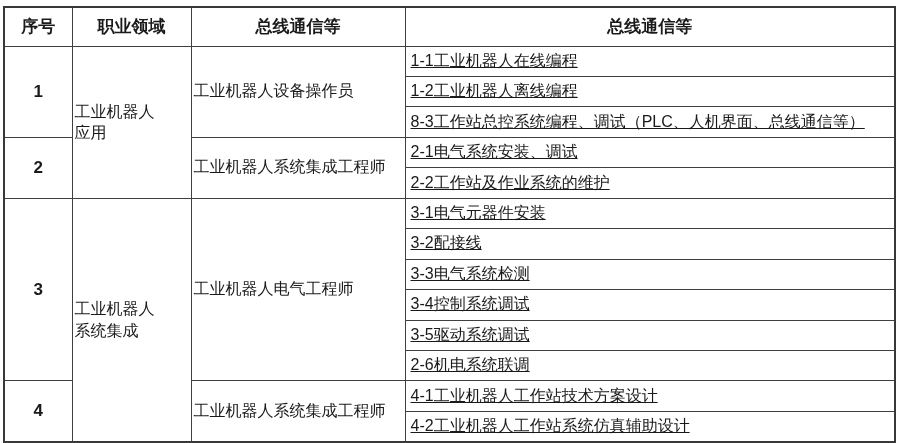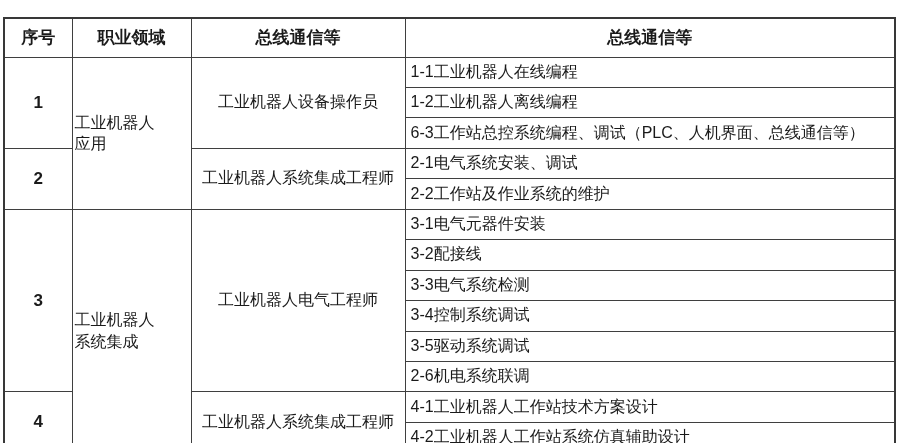--- a/index.html
+++ b/index.html
@@ -6,21 +6,21 @@
   html, body { margin: 0; padding: 0; }
   body {
     width: 900px;
     height: 443px;
     background: #ffffff;
     font-family: "Liberation Sans", sans-serif;
   }
   .page {
     width: 900px;
     height: 360px;
-    padding: 17px 6px 3px 3px;
+    padding: 6px 6px 3px 3px;
   }
   table.occupation-table {
     border-collapse: collapse;
     table-layout: fixed;
     width: 891px;
     height: 437px;
     color: #1a1a1a;
   }
   table.occupation-table,
   table.occupation-table th,
@@ -37,36 +37,37 @@
     vertical-align: middle;
     height: 39px;
     padding: 2px;
   }
   td {
     font-size: 16px;
     vertical-align: middle;
     padding: 2px;
   }
   tbody tr { height: 30px; }
-  td.cell-center { text-align: center; }
+  td.cell-center { text-align: left; }
   td.cell-num {
     text-align: center;
     font-weight: bold;
     font-size: 17px;
   }
   td.cell-field {
     text-align: left;
     white-space: pre-line;
     line-height: 1.35;
   }
   td.cell-task {
     text-align: left;
     padding: 2px 4px 2px 5px;
     white-space: nowrap;
     overflow: hidden;
+    text-decoration: underline;
   }
 </style>
 </head>
 <body>
 
 <div class="page">
   <table class="occupation-table">
     <colgroup>
       <col style="width:68px">
       <col style="width:119px">
@@ -86,21 +87,21 @@
         <td class="cell-num" rowspan="3">1</td>
         <td class="cell-field" rowspan="5">工业机器人
 应用</td>
         <td class="cell-center" rowspan="3">工业机器人设备操作员</td>
         <td class="cell-task">1-1工业机器人在线编程</td>
       </tr>
       <tr>
         <td class="cell-task">1-2工业机器人离线编程</td>
       </tr>
       <tr>
-        <td class="cell-task">6-3工作站总控系统编程、调试（PLC、人机界面、总线通信等）</td>
+        <td class="cell-task">8-3工作站总控系统编程、调试（PLC、人机界面、总线通信等）</td>
       </tr>
       <tr>
         <td class="cell-num" rowspan="2">2</td>
         <td class="cell-center" rowspan="2">工业机器人系统集成工程师</td>
         <td class="cell-task">2-1电气系统安装、调试</td>
       </tr>
       <tr>
         <td class="cell-task">2-2工作站及作业系统的维护</td>
       </tr>
       <tr>

